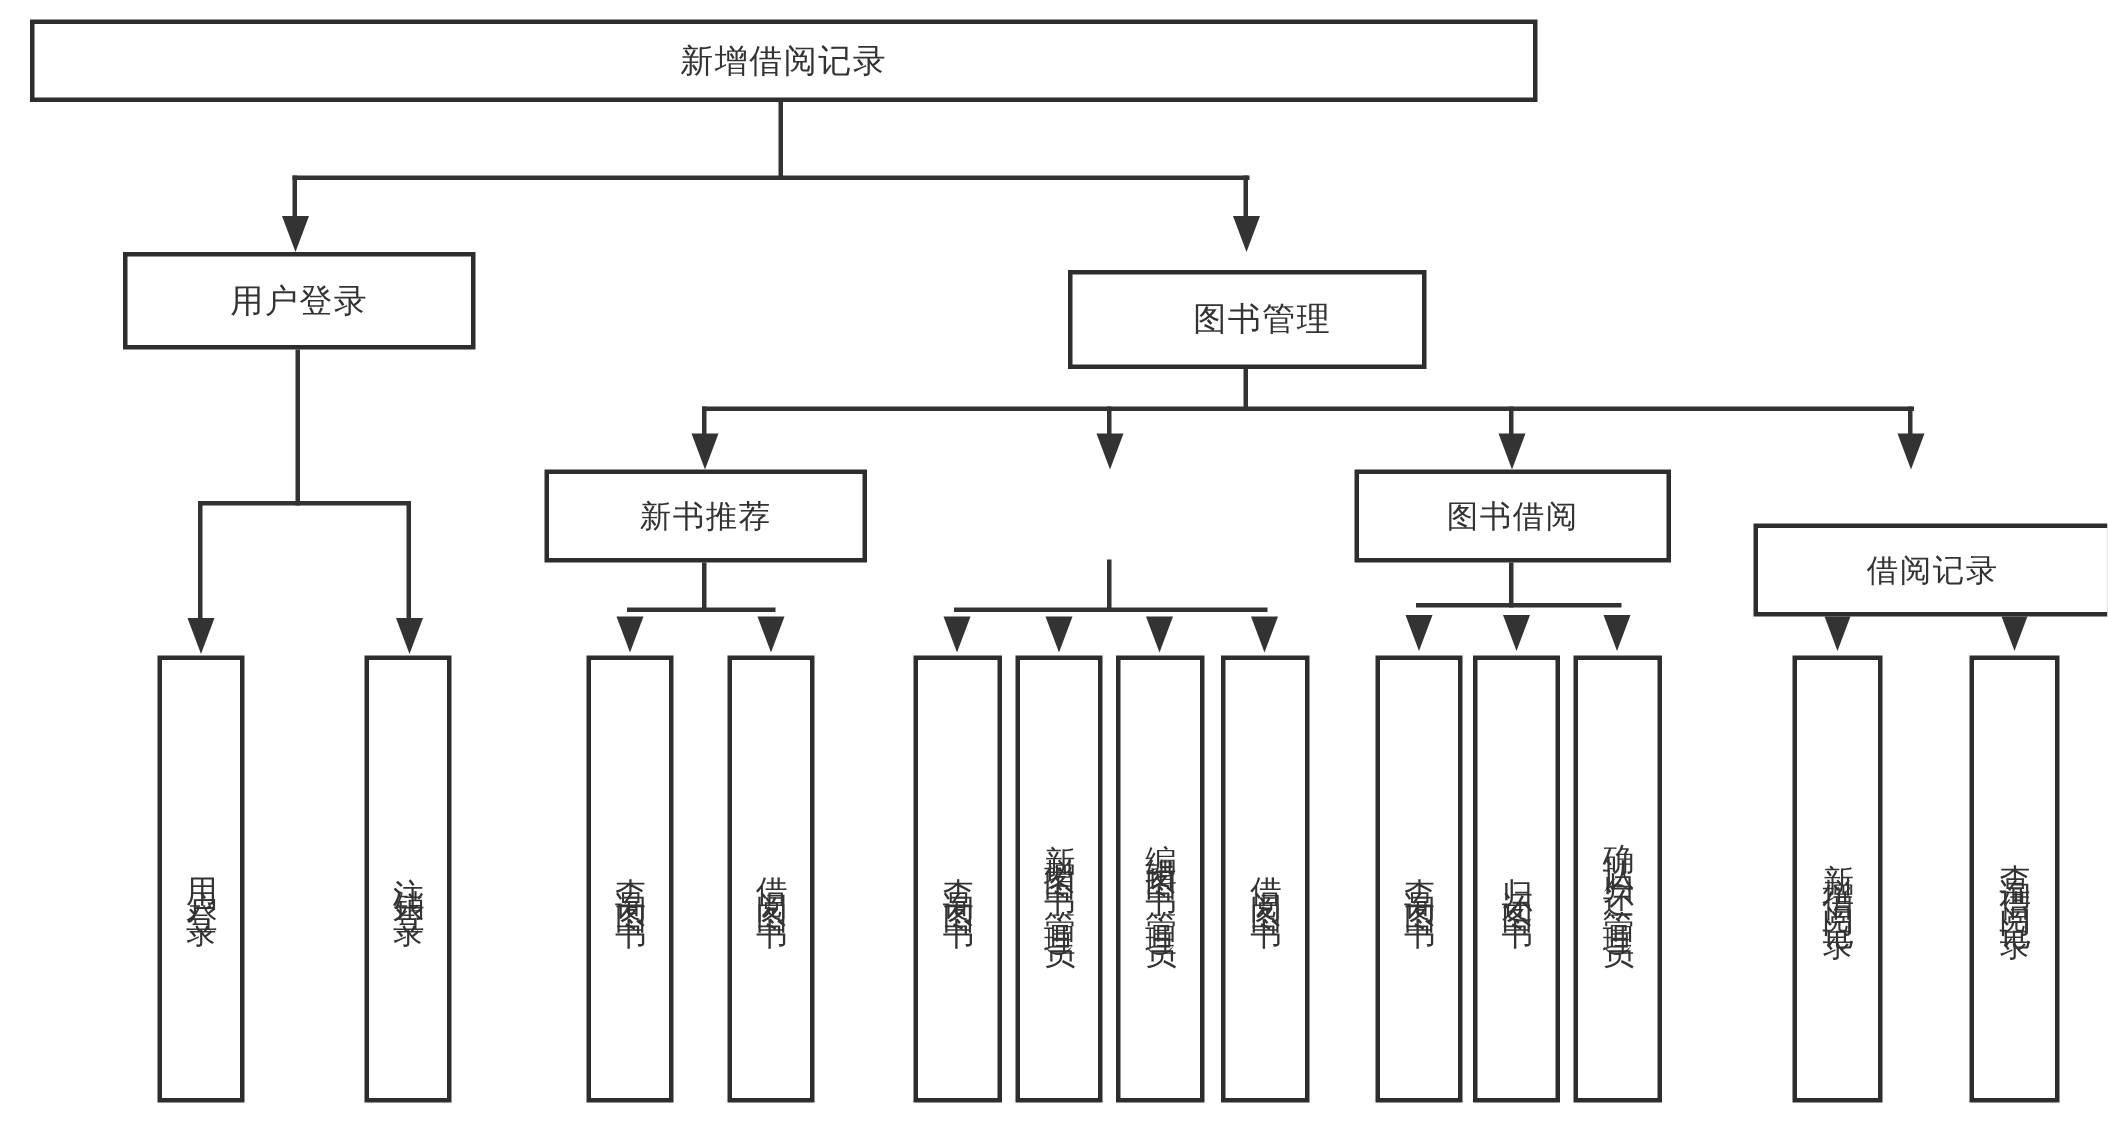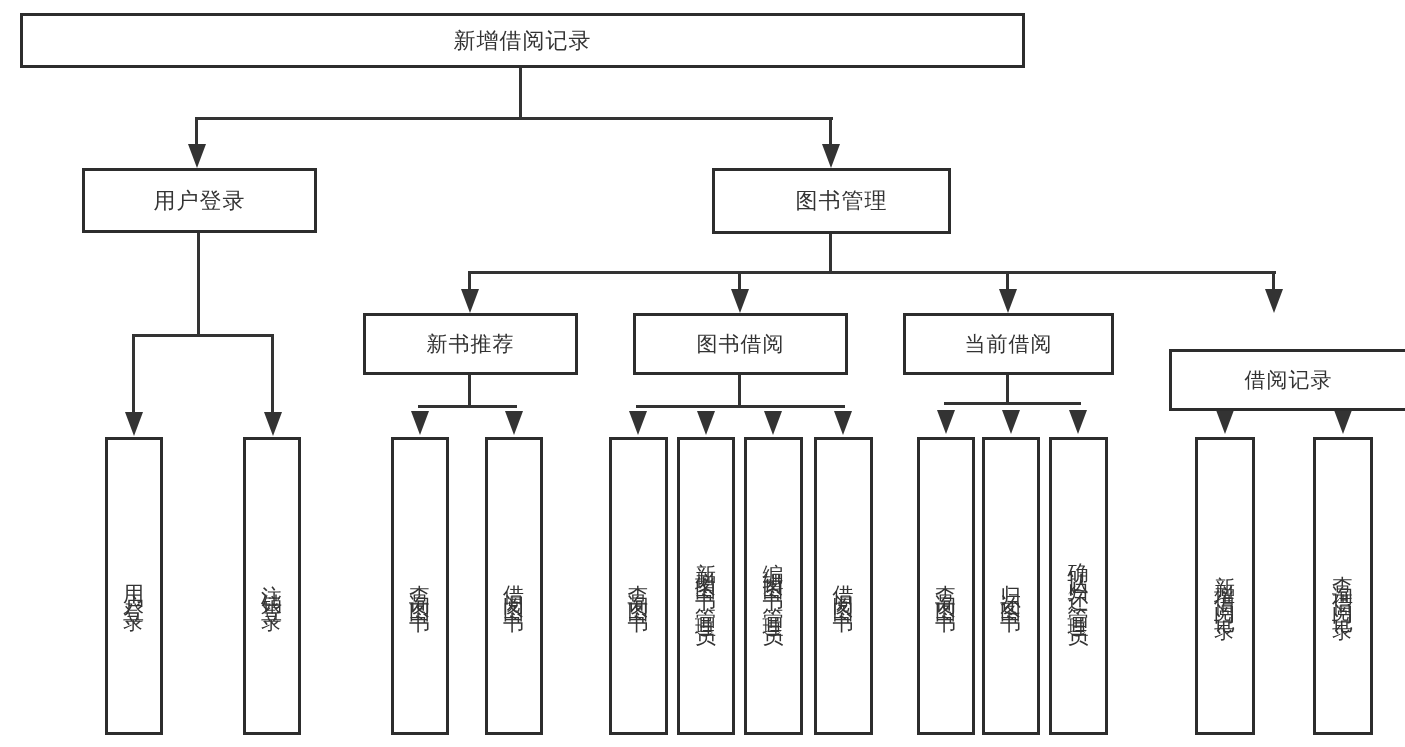--- a/index.html
+++ b/index.html
@@ -124,32 +124,29 @@
   <div class="arrow" style="left:1334px; top:410px;"></div>
 
   <div class="box hbox" style="left:20px; top:13px; width:1005px; height:55px;">
     <span>新增借阅记录</span>
   </div>
 
   <div class="box hbox" style="left:82px; top:168px; width:235px; height:65px;">
     <span>用户登录</span>
   </div>
 
-  <div class="box hbox" style="left:712px; top:168px; width:239px; height:66px;padding-left:20px;">
+  <div class="box hbox" style="left:712px; top:180px; width:239px; height:66px;padding-left:20px;">
     <span>图书管理</span>
   </div>
 
   <div class="box secbox" style="left:363px; top:313px; width:215px; height:62px;">
     <span>新书推荐</span>
   </div>
-  <div class="box secbox" style="left:633px; top:313px; width:215px; height:62px;">
+  <div class="box secbox" style="left:903px; top:313px; width:211px; height:62px;">
     <span>图书借阅</span>
-  </div>
-  <div class="box secbox" style="left:903px; top:313px; width:211px; height:62px;">
-    <span>当前借阅</span>
   </div>
   <div class="box secbox" style="left:1169px; top:313px; width:239px; height:62px;margin-top:36px;">
     <span>借阅记录</span>
   </div>
 
   <div class="box vbox" style="left:105px; top:437px; width:58px; height:298px;">
     <span>用户登录</span>
   </div>
   <div class="box vbox" style="left:243px; top:437px; width:58px; height:298px;">
     <span>注销登录</span>

